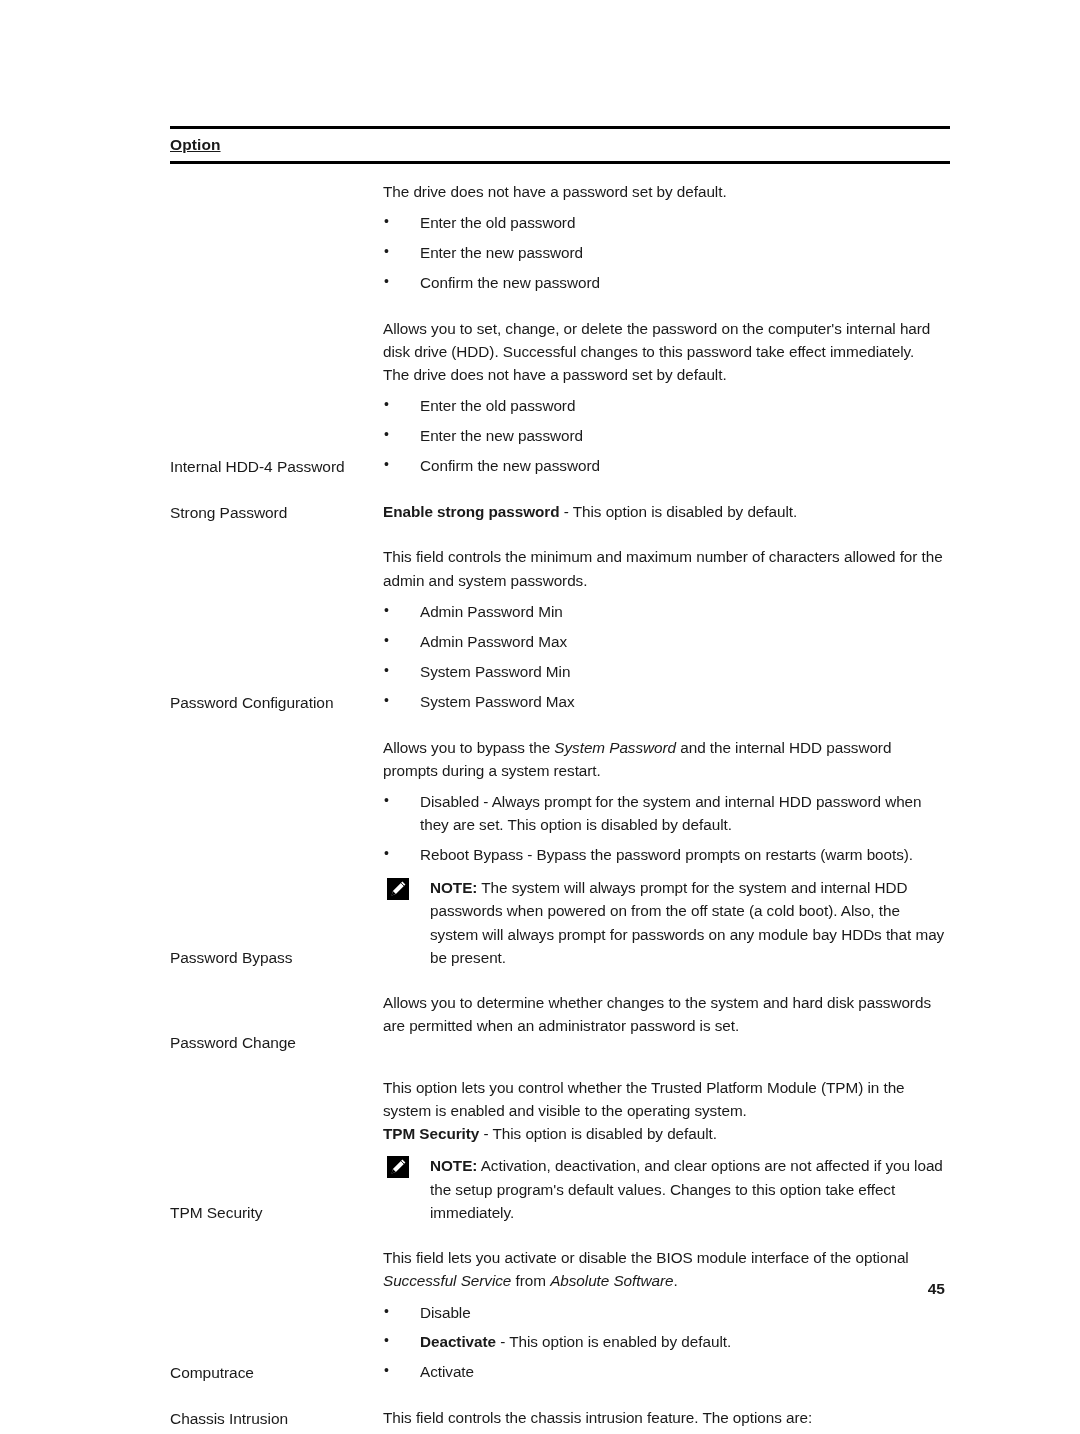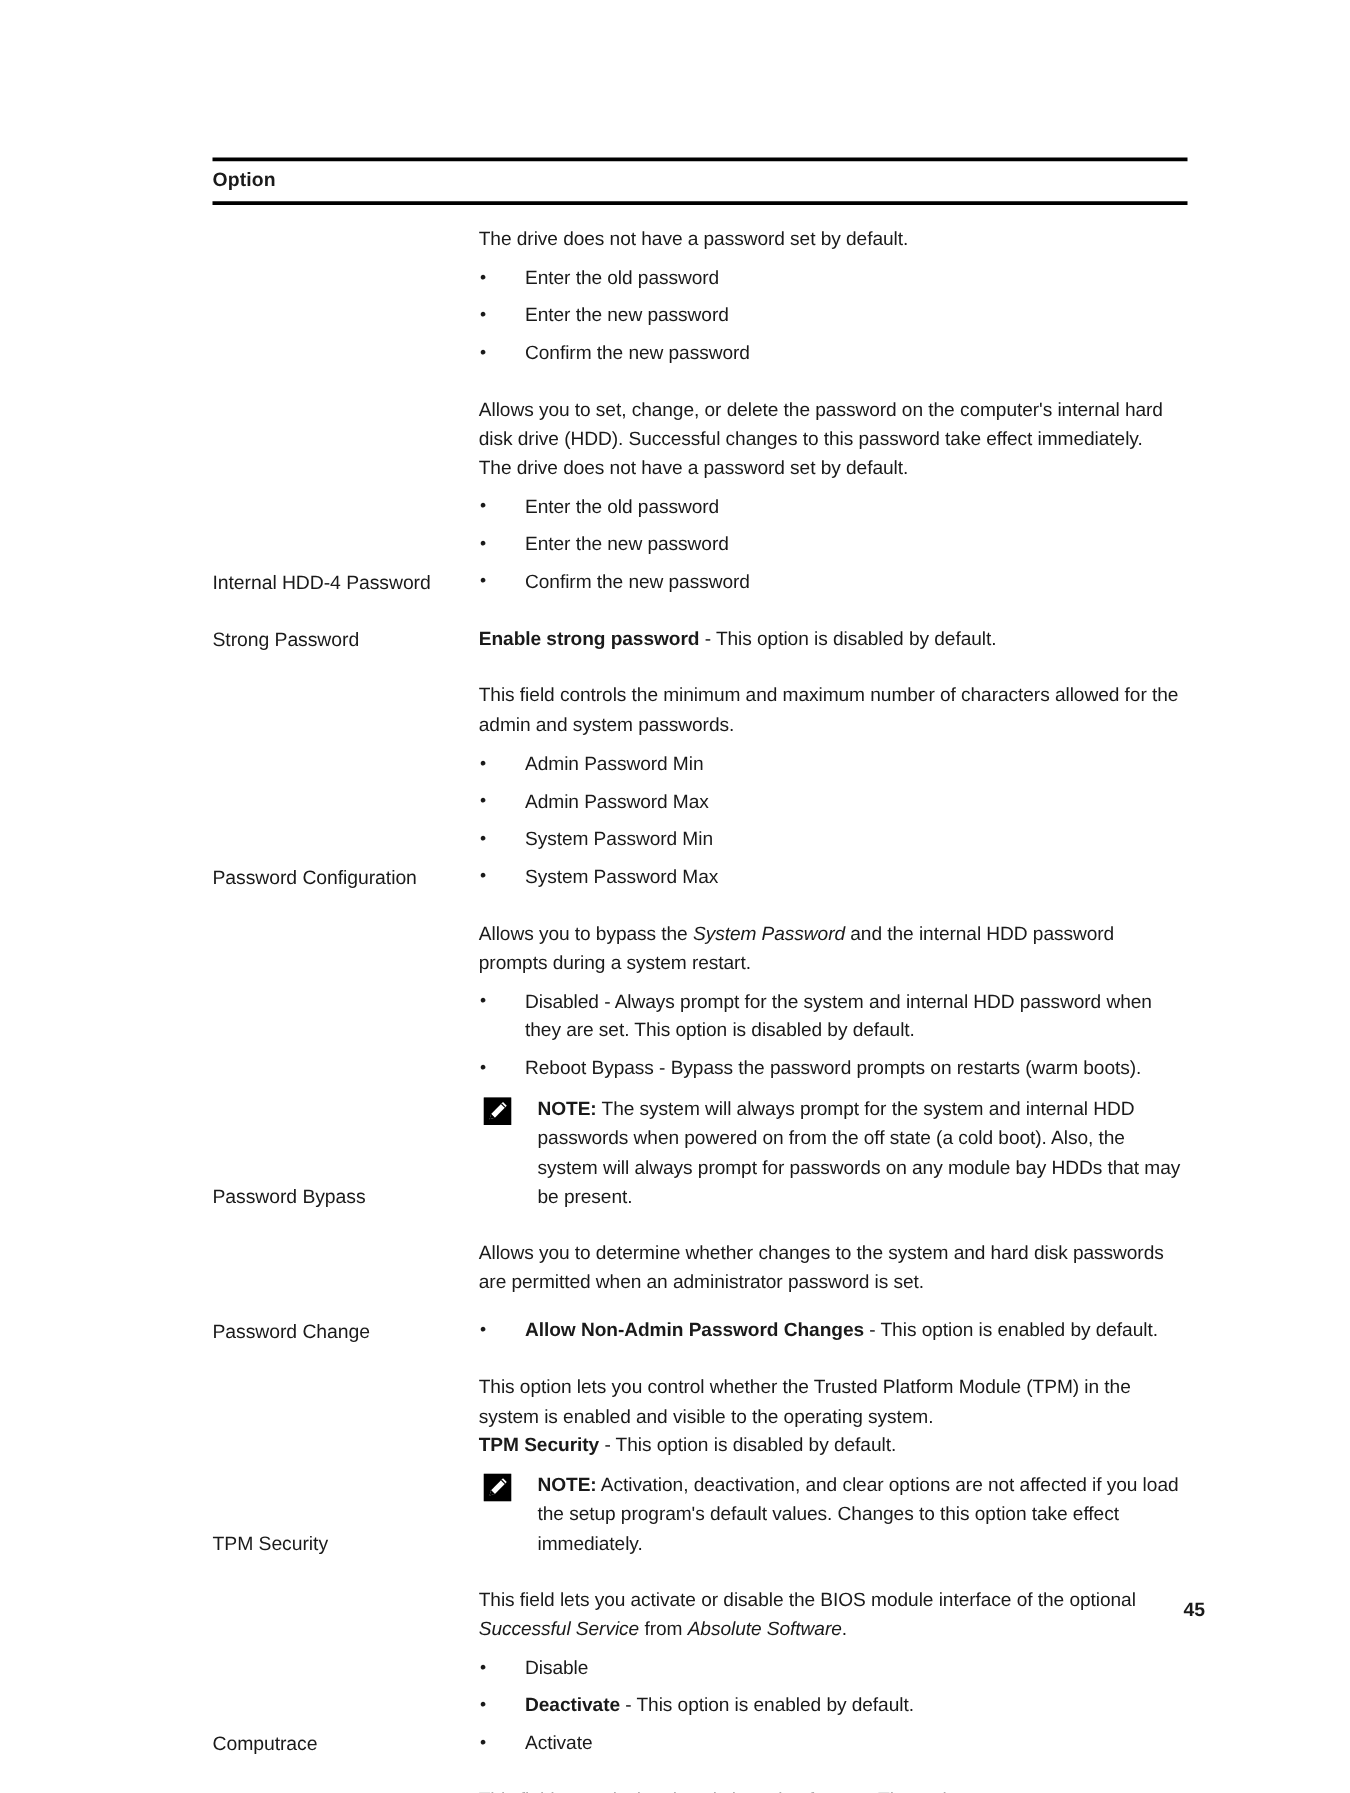--- a/index.html
+++ b/index.html
@@ -51,20 +51,21 @@
     flex: 0 0 213px;
   }
   .col-desc {
     flex: 1 1 auto;
   }
   .head-cell {
     font-size: 15.5px;
     font-weight: bold;
     letter-spacing: 0.1px;
     line-height: 1.2;
+    text-decoration: underline;
   }
 
   
   .row {
     display: flex;
     align-items: flex-end;
   }
   .opt {
     width: 213px;
     flex: 0 0 213px;
@@ -126,21 +127,21 @@
     top: 2px;
     width: 22px;
     height: 22px;
     background: #000;
   }
   .note-icon svg { display: block; }
 
   
   .page-number {
     position: absolute;
-    right: 116px;
+    right: 135px;
     top: 1280px;
     font-size: 15.5px;
     font-weight: bold;
     text-align: right;
   }
 </style>
 </head>
 <body>
 
 <div class="page">
@@ -237,23 +238,20 @@
       </div>
     </div>
 
     <div class="gap-row"></div>
 
     <div class="row">
       <div class="opt">Password Change</div>
       <div class="desc">
         <p class="para">Allows you to determine whether changes to the system and hard disk passwords are permitted when an administrator password is set.</p>
         <div class="gap-md"></div>
-        <ul class="bullets">
-          <li><b>Allow Non-Admin Password Changes</b><span> - This option is enabled by default.</span></li>
-        </ul>
       </div>
     </div>
 
     <div class="gap-row"></div>
 
     <div class="row">
       <div class="opt">TPM Security</div>
       <div class="desc">
         <p class="para">This option lets you control whether the Trusted Platform Module (TPM) in the system is enabled and visible to the operating system.</p>
         <p class="para"><b>TPM Security</b><span> - This option is disabled by default.</span></p>

